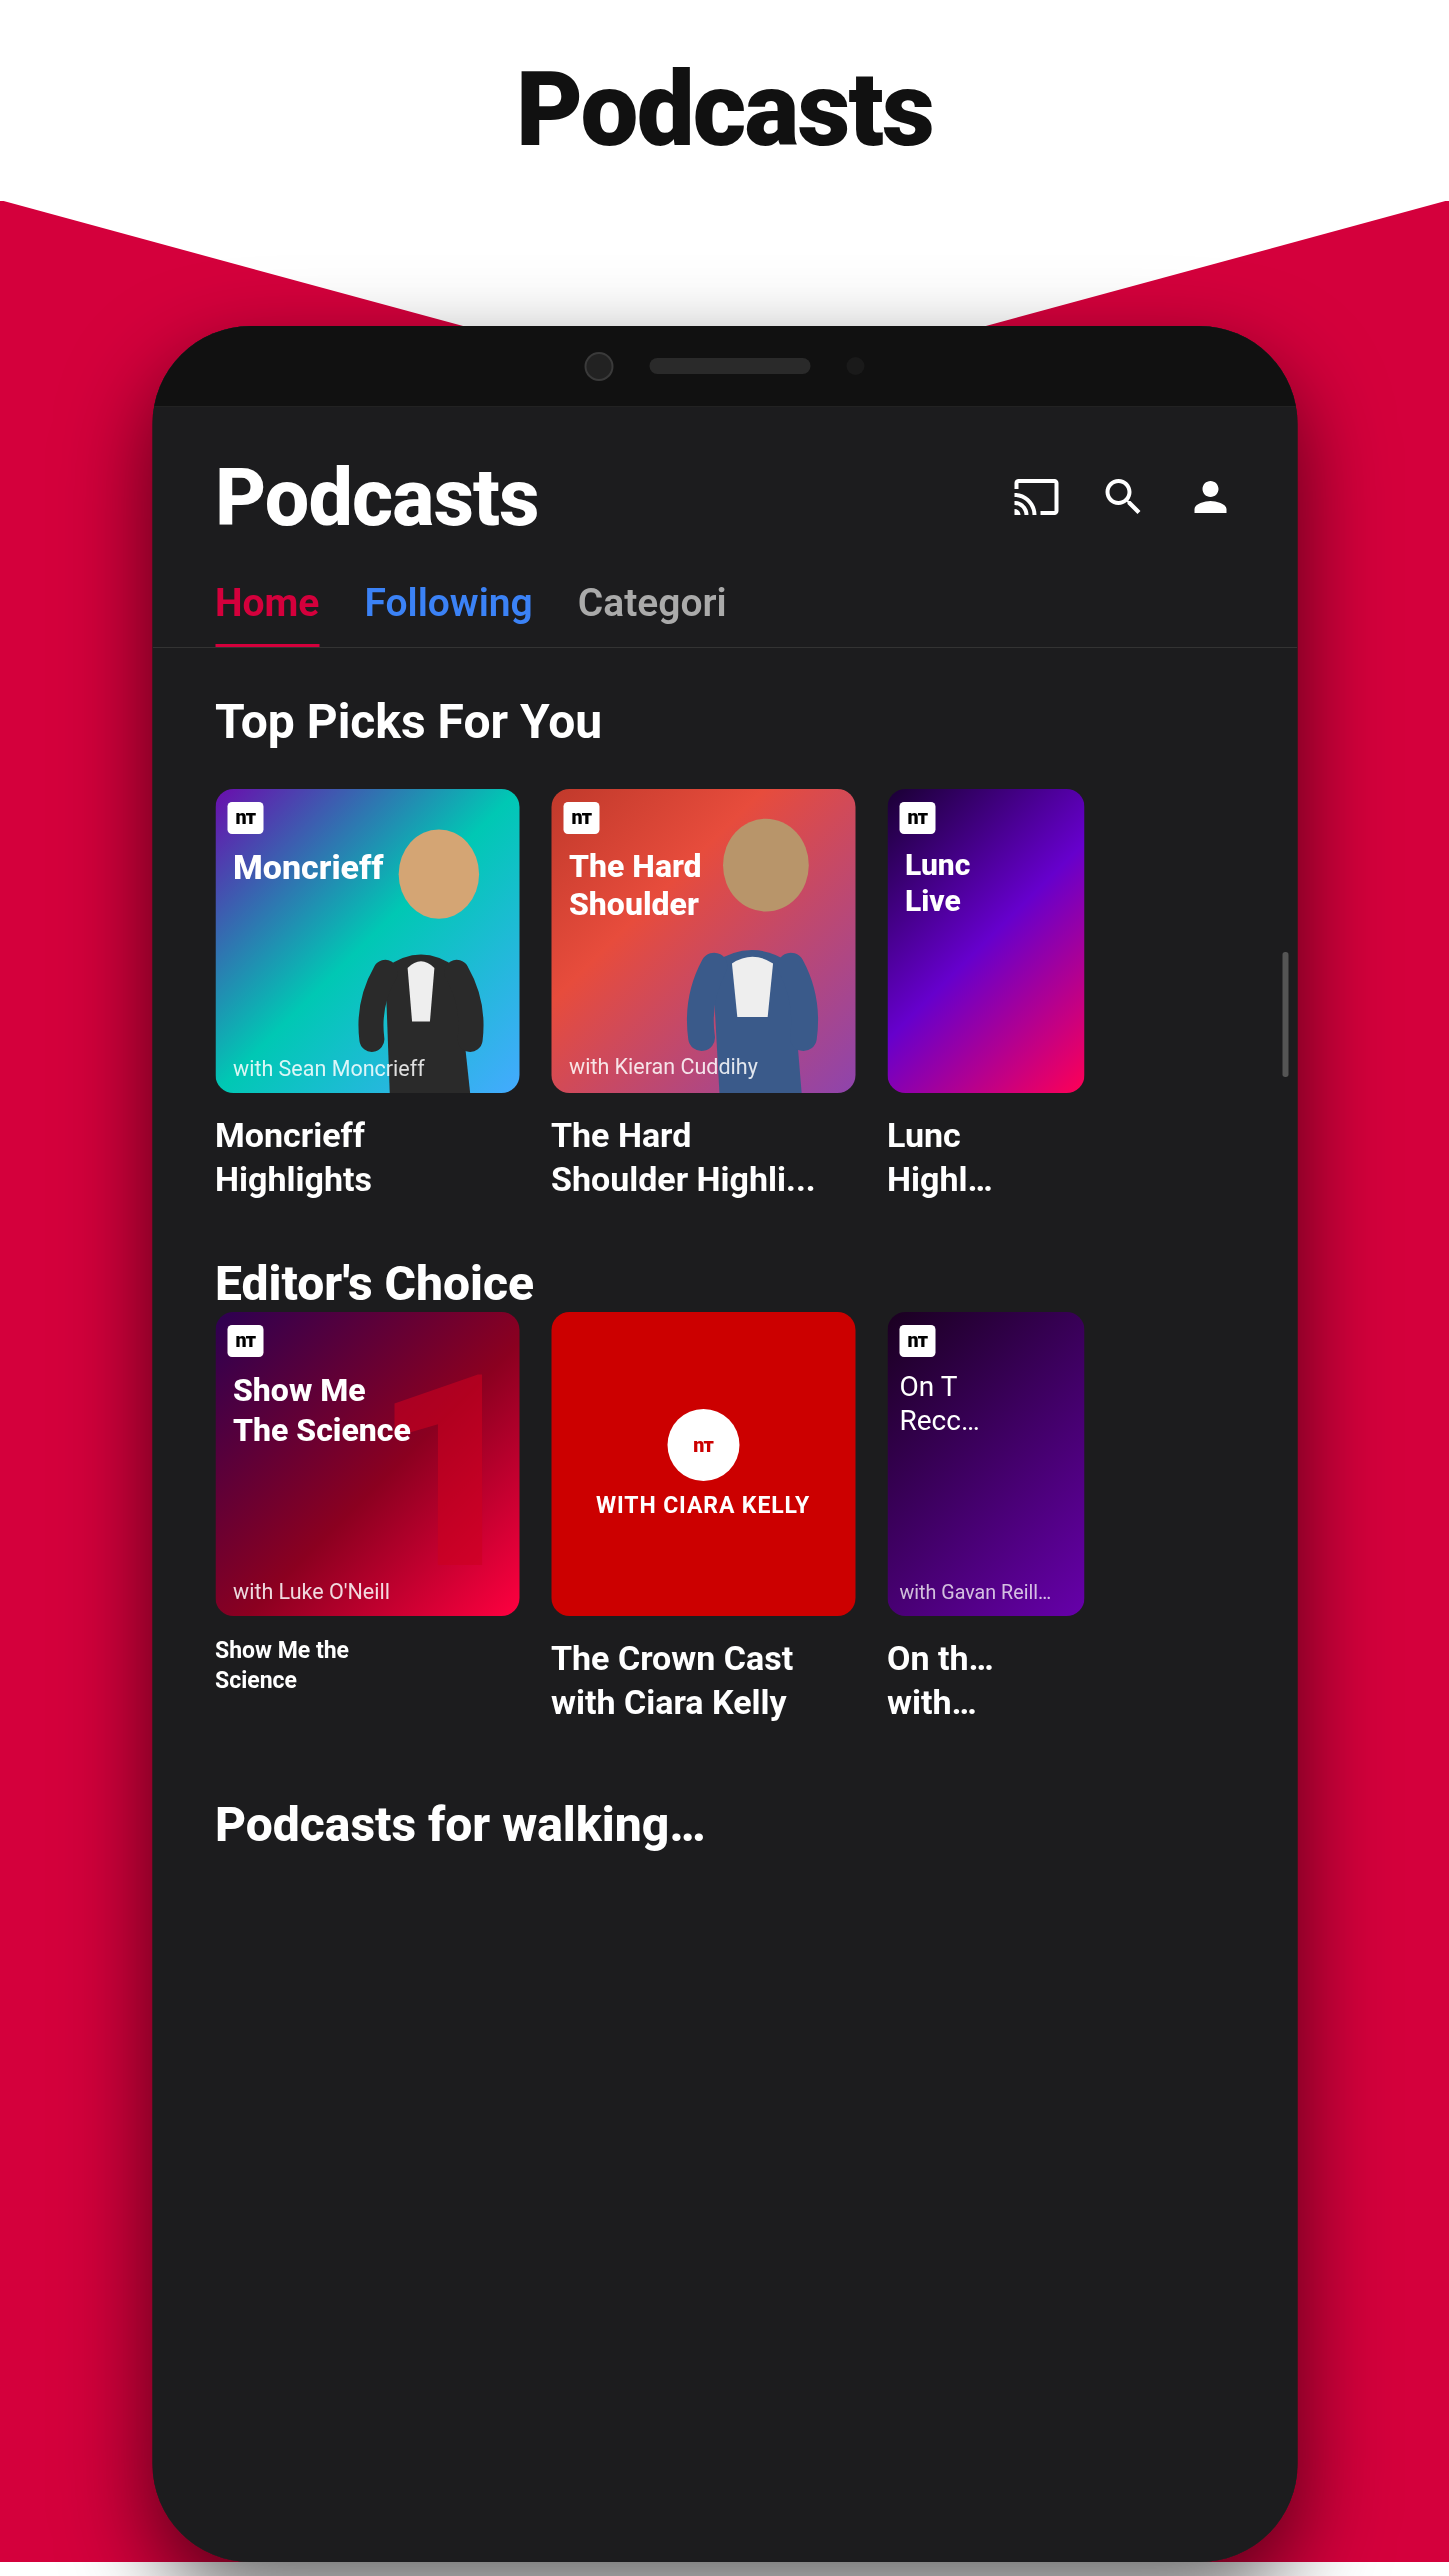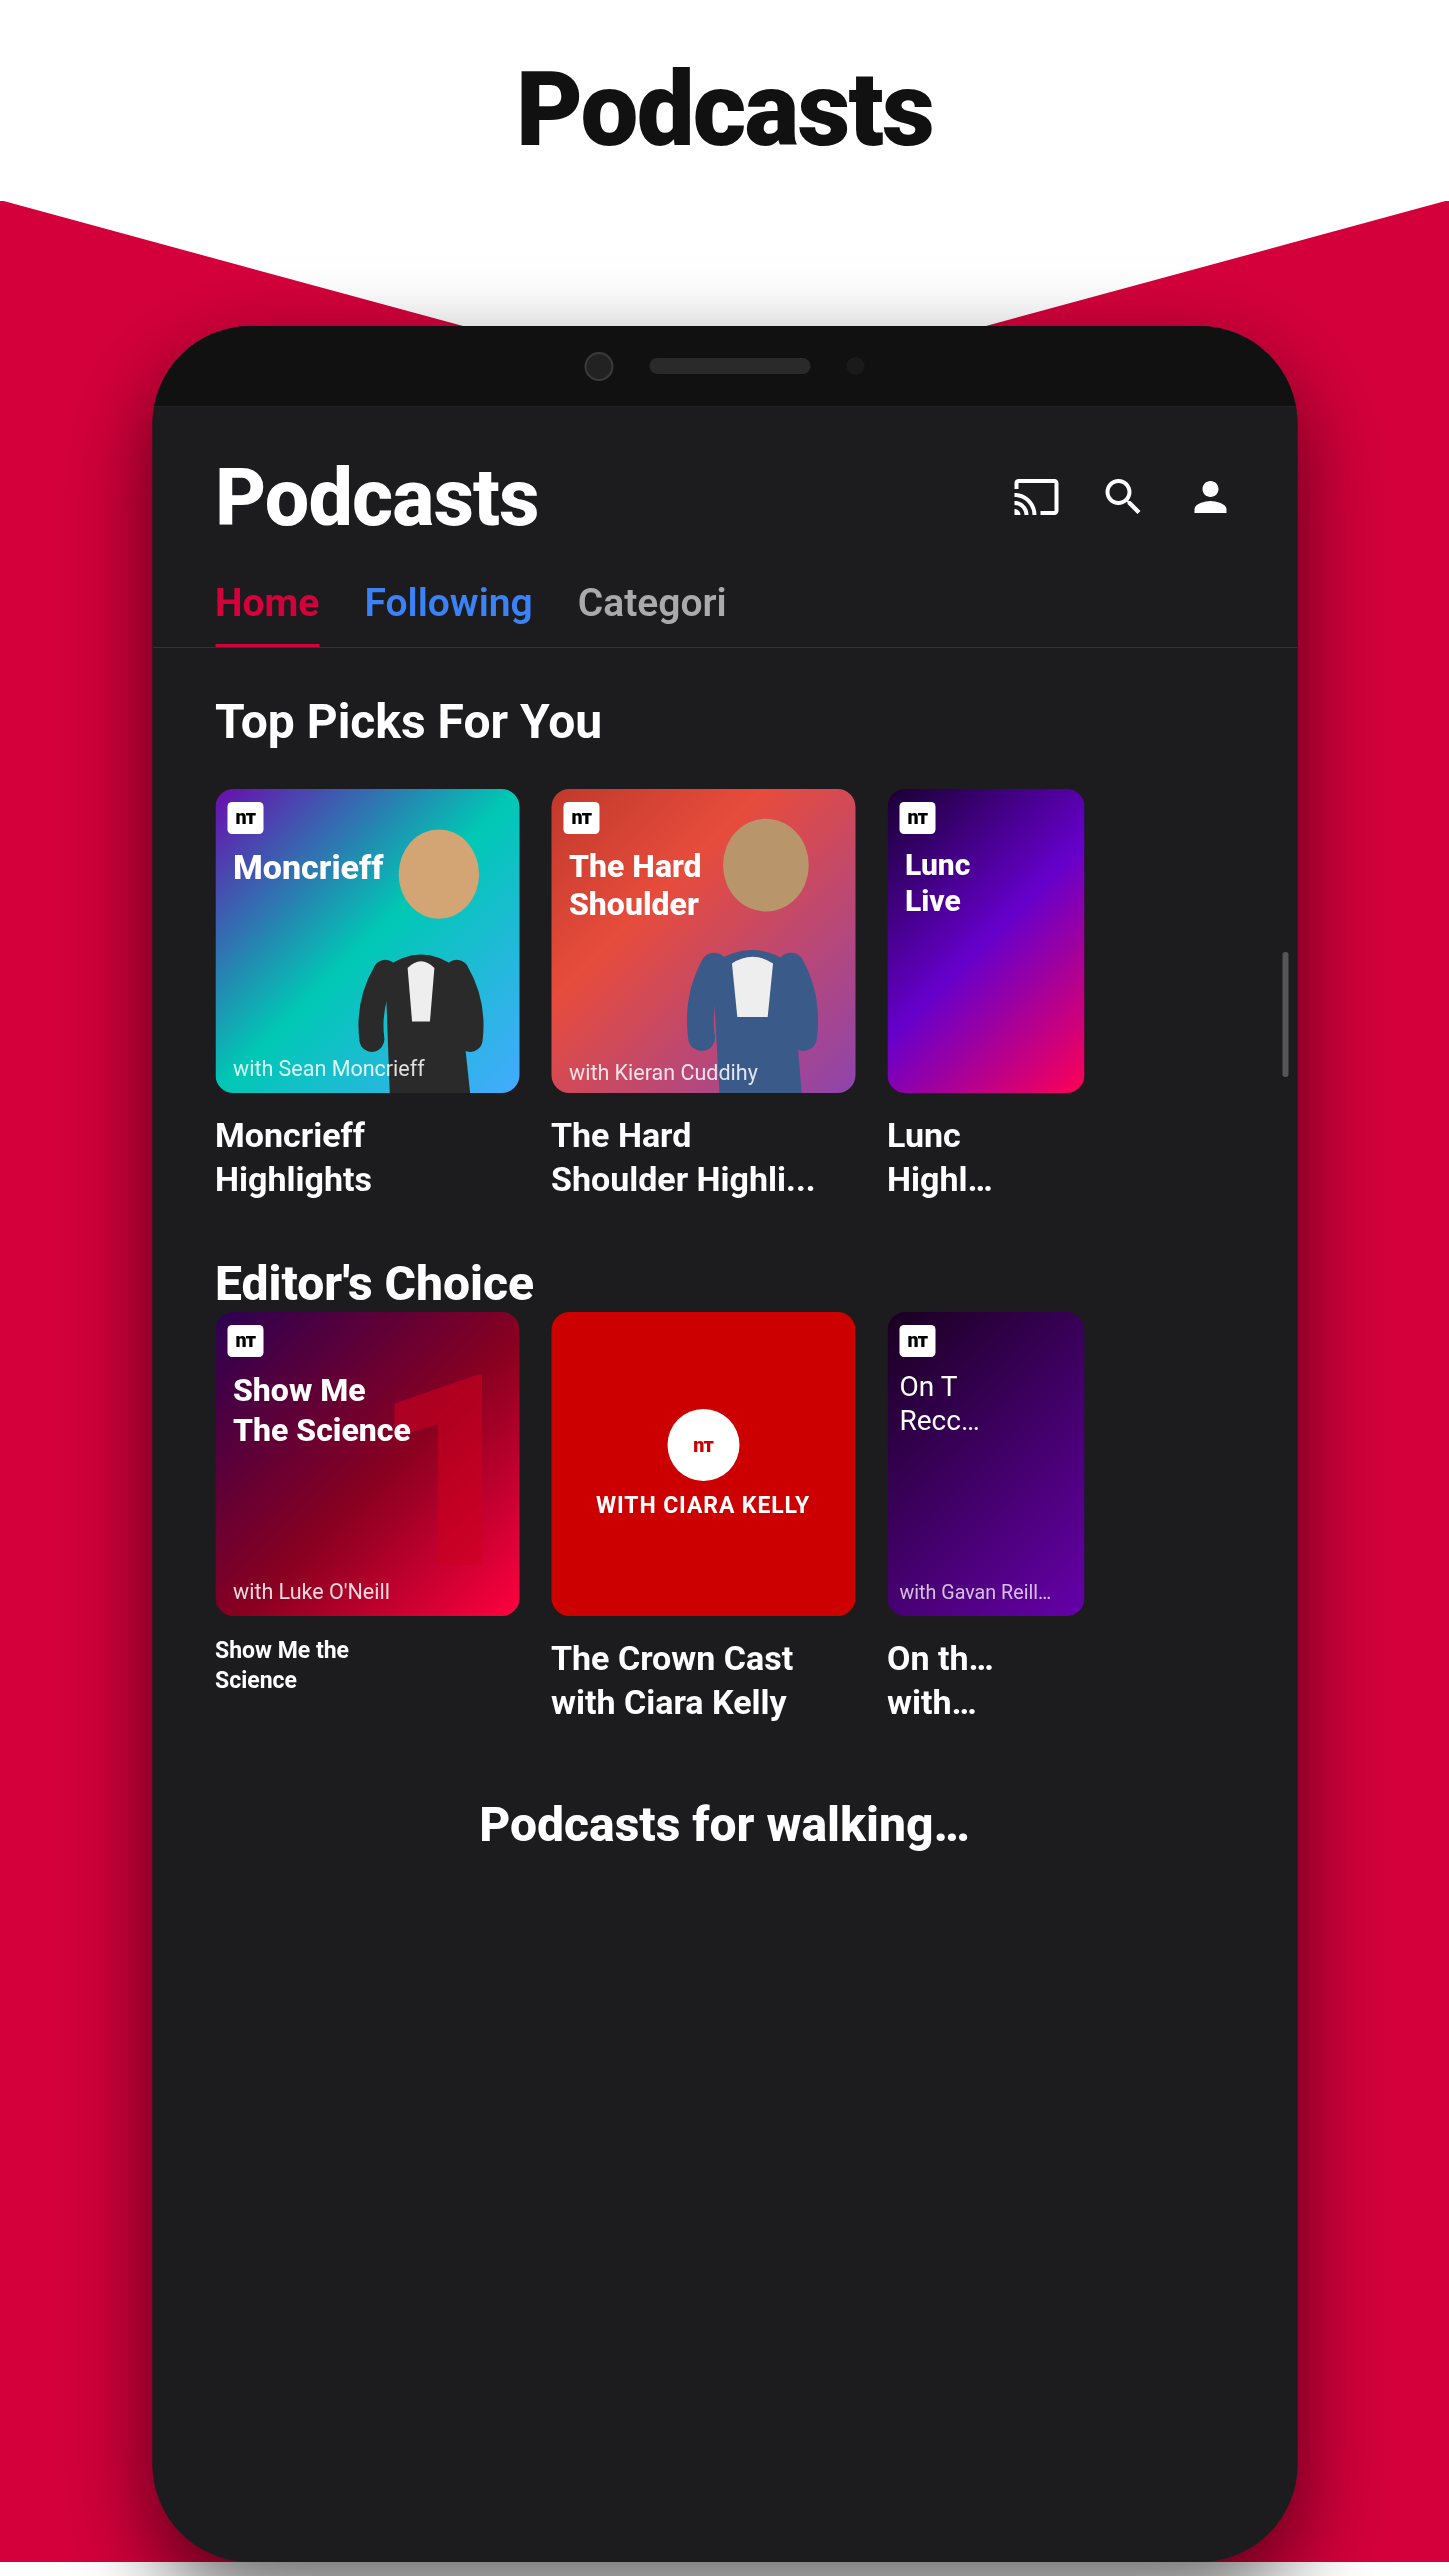--- a/index.html
+++ b/index.html
@@ -100,21 +100,21 @@
 
                   <div style="position:absolute;bottom:0;right:0;width:206px;height:277px;">
                     <svg viewBox="0 0 230 310" width="206" height="277">
                       <ellipse cx="130" cy="55" rx="48" ry="52" fill="#b8956a"></ellipse>
                       <path d="M70 165 Q115 135 158 165 L170 310 H78 Z" fill="#3a5a8a"></path>
                       <path d="M92 165 Q115 150 138 165 L132 225 H98 Z" fill="#eee"></path>
                       <path d="M72 168 Q52 205 58 248" stroke="#3a5a8a" stroke-width="30" fill="none" stroke-linecap="round"></path>
                       <path d="M158 168 Q178 205 172 248" stroke="#3a5a8a" stroke-width="30" fill="none" stroke-linecap="round"></path>
                     </svg>
                   </div>
-                  <div style="position:absolute;bottom:8px;left:18px;color:rgba(255,255,255,0.85);font-size:21.5px;z-index:2;">with Kieran Cuddihy</div>
+                  <div style="position:absolute;bottom:14px;left:18px;color:rgba(255,255,255,0.85);font-size:21.5px;z-index:2;">with Kieran Cuddihy</div>
                 </div>
                 <div style="font-size:34px;font-weight:700;color:#fff;line-height:1.3;">The Hard<br>Shoulder Highli...</div>
               </div>
 
               <div style="flex:0 0 197px;cursor:pointer;overflow:hidden;">
                 <div style="width:197px;height:304px;border-radius:18px;overflow:hidden;position:relative;margin-bottom:19.7px;background:linear-gradient(135deg,#1a0033 0%,#6600cc 50%,#ff0055 100%);">
                   <div style="position:absolute;top:12.5px;left:12.5px;background:#fff;color:#000;font-size:19.7px;font-weight:900;padding:4.5px 8px;border-radius:4.5px;z-index:2;letter-spacing:-0.9px;">nт</div>
                   <div style="position:absolute;top:58px;left:18px;color:#fff;font-size:30px;font-weight:800;line-height:1.2;z-index:2;">Lunc<br>Live</div>
                 </div>
                 <div style="font-size:34px;font-weight:700;color:#fff;line-height:1.3;">Lunc<br>Highl…</div>
@@ -154,21 +154,21 @@
                   <div style="position:absolute;top:58px;left:12.5px;color:#fff;font-size:28px;font-weight:400;line-height:1.2;z-index:2;">On T<br>Recc…</div>
                   <div style="position:absolute;bottom:12.5px;left:12.5px;color:rgba(255,255,255,0.75);font-size:19.7px;z-index:2;">with Gavan Reill…</div>
                 </div>
                 <div style="font-size:34px;font-weight:700;color:#fff;line-height:1.3;">On th…<br>with…</div>
               </div>
 
             </div>
           </div>
 
           <div style="padding:18px 63px 0 63px;">
-            <h3 style="font-size:48px;font-weight:800;color:#fff;text-align:center;">Podcasts for walking…</h3>
+            <h3 style="font-size:48px;font-weight:800;color:#fff;">Podcasts for walking…</h3>
           </div>
 
           <div style="position:absolute;right:9px;top:626px;width:5.4px;height:125px;background:#555;border-radius:2.7px;"></div>
 
         </div>
       </div>
     </div>
   </div>
 
 </div>

